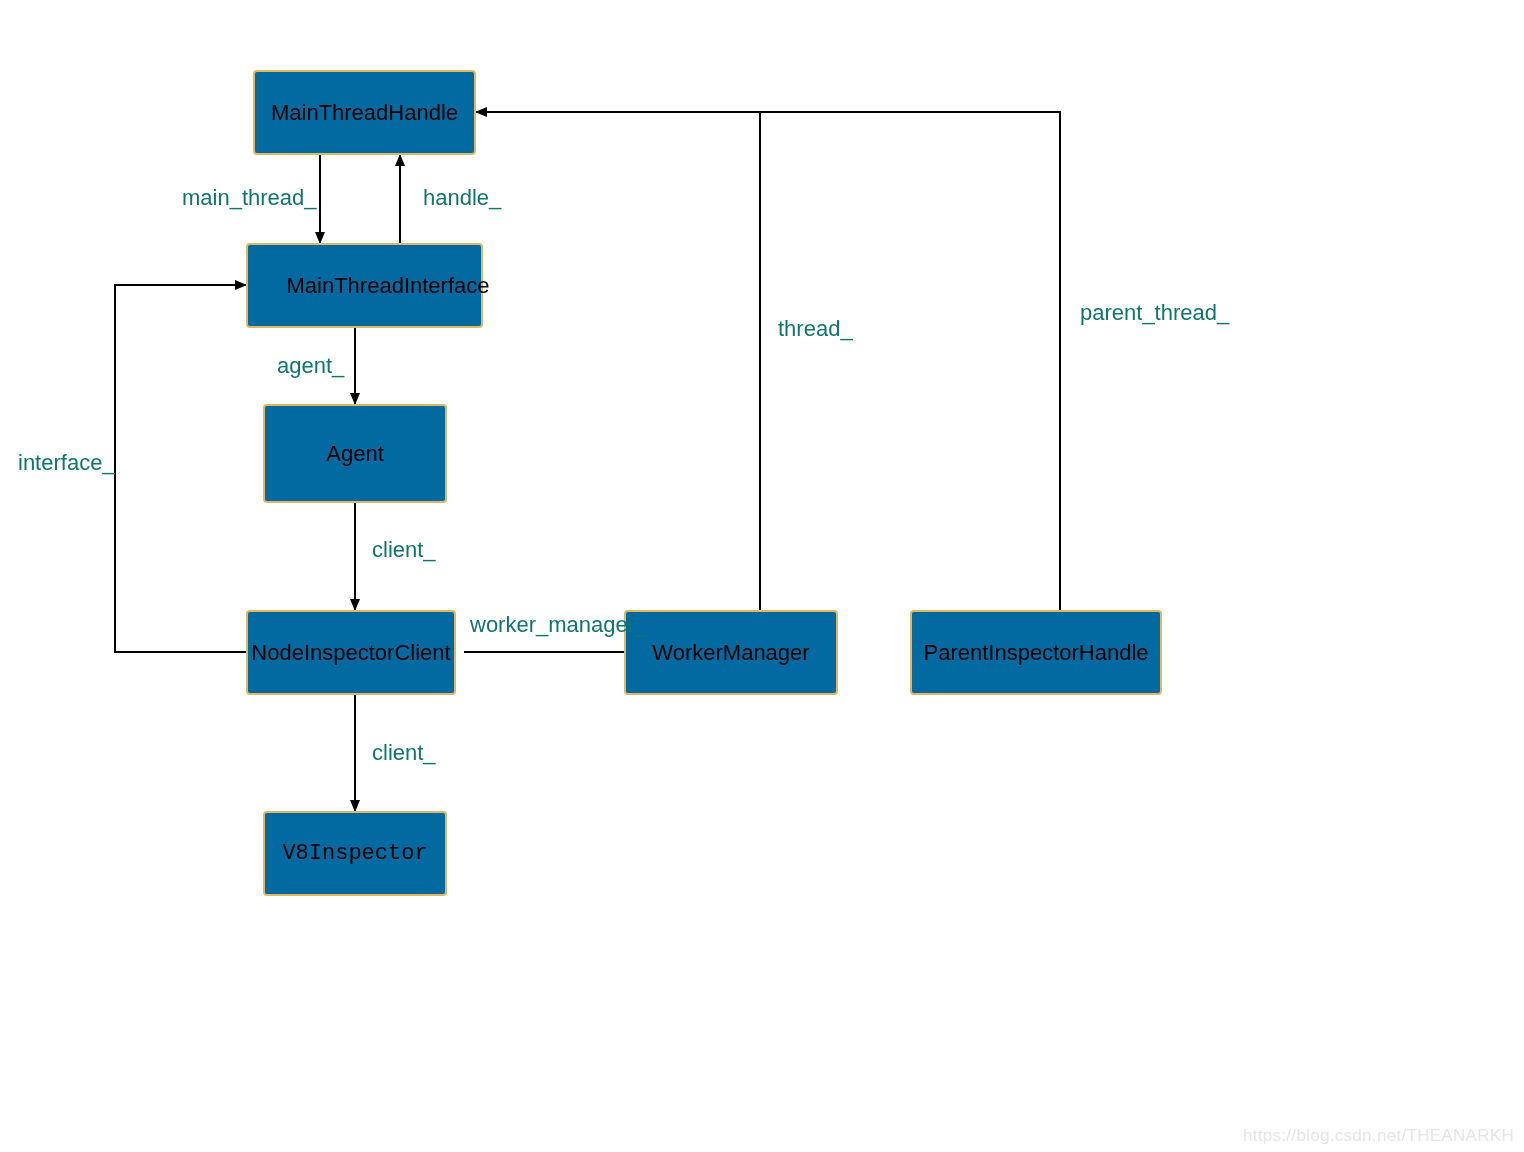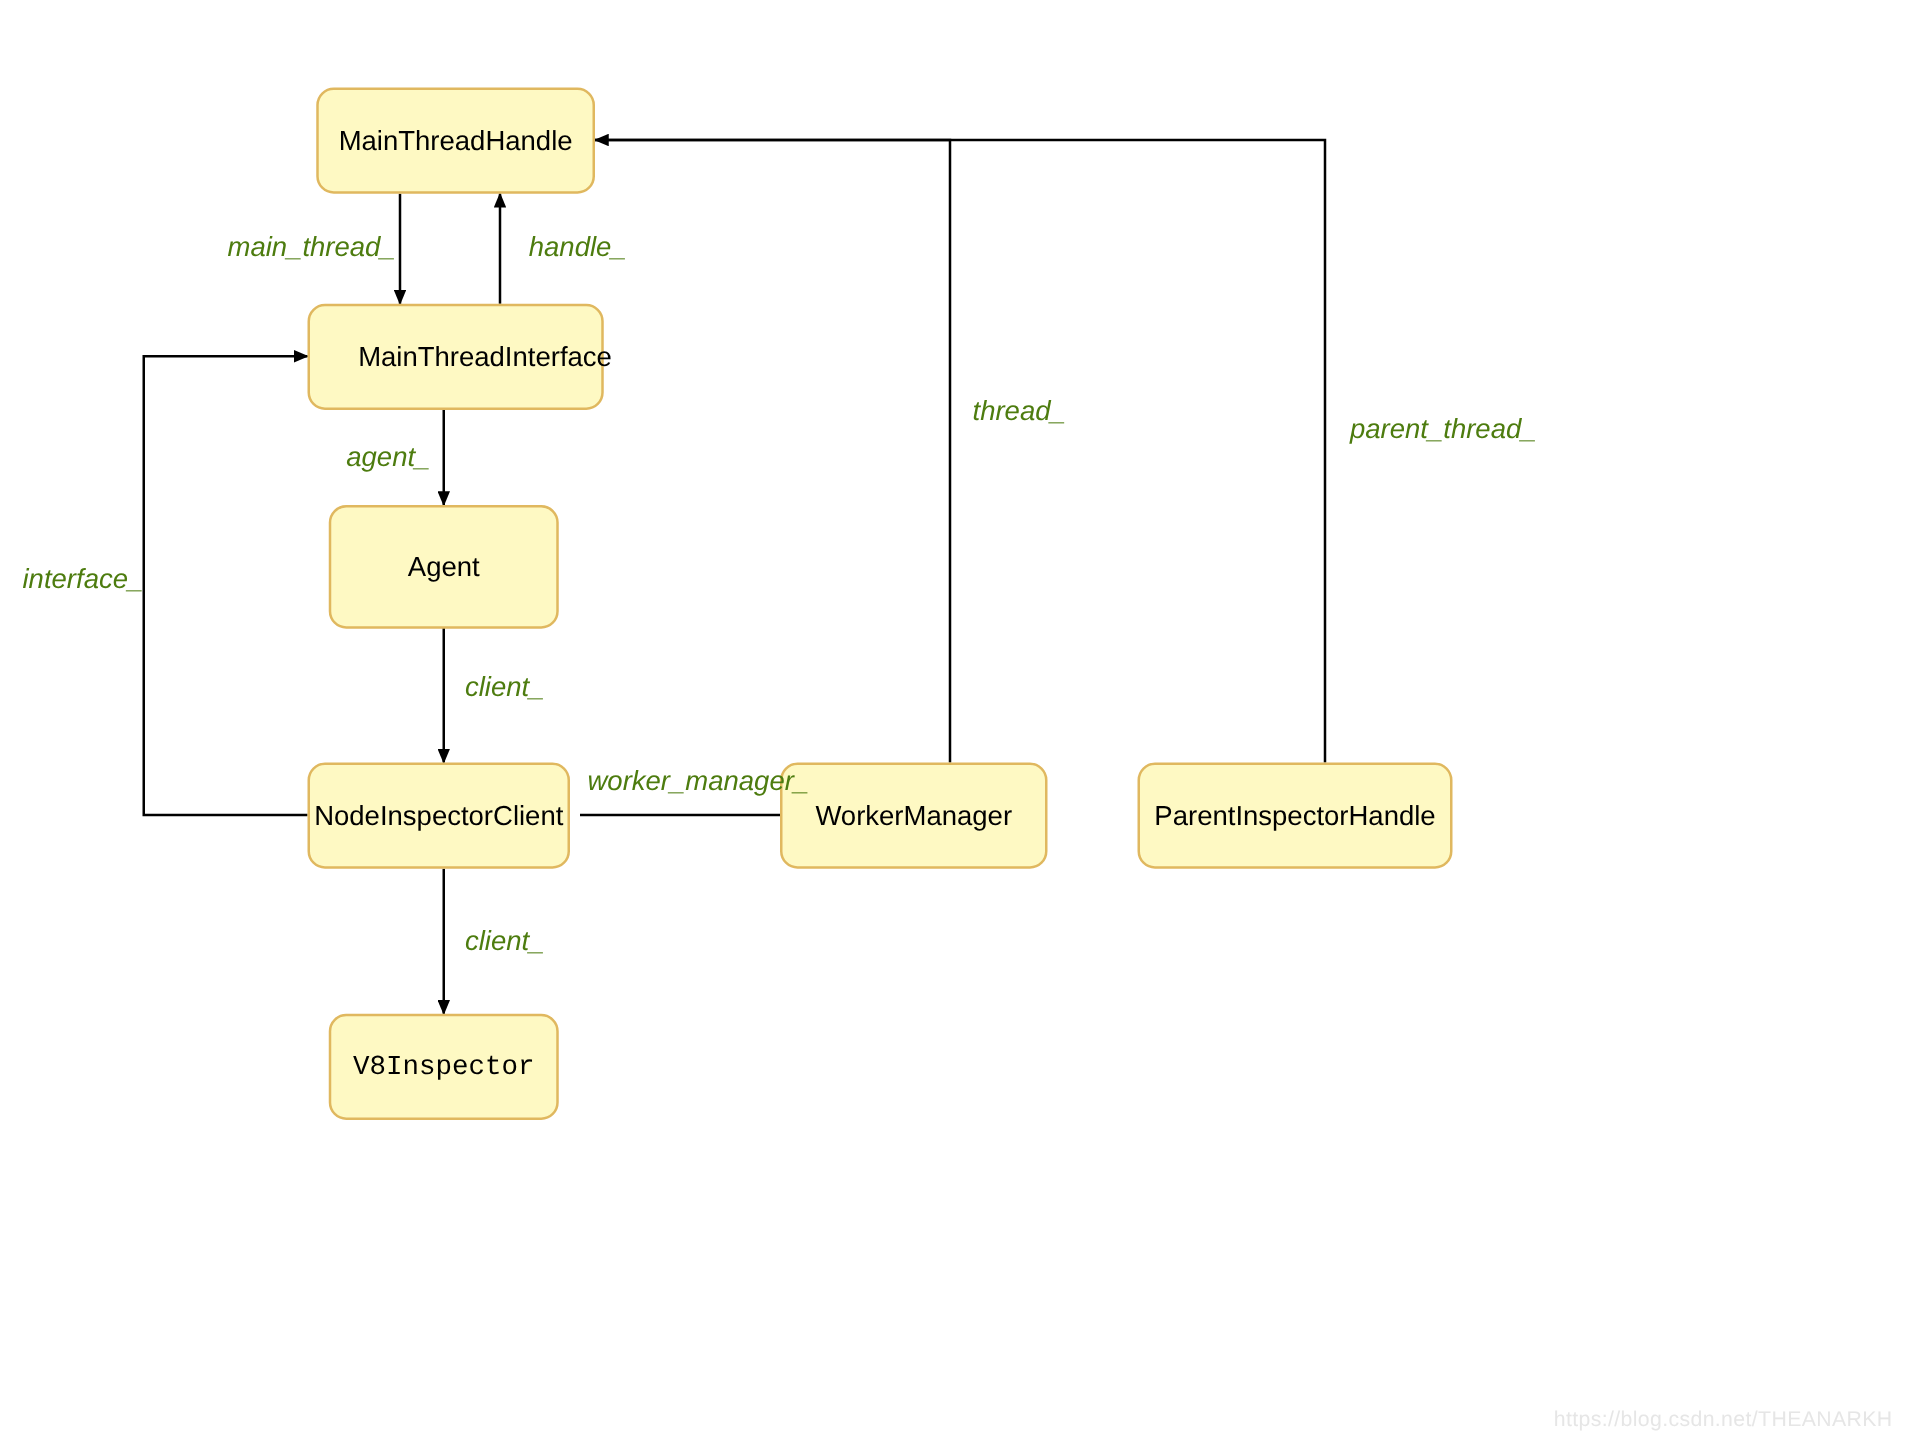--- a/index.html
+++ b/index.html
@@ -6,37 +6,36 @@
     margin: 0;
     padding: 0;
     width: 1524px;
     height: 1152px;
     background: #ffffff;
     font-family: Arial, Helvetica, sans-serif;
     position: relative;
   }
   .node {
     position: absolute;
-    background: #fef9c3;
+    background: #0369a1;
     border: 2px solid #e0b85f;
-    border-radius: 14px;
+    border-radius: 4px;
     display: flex;
     align-items: center;
     justify-content: center;
     font-size: 22px;
     color: #000;
     box-sizing: border-box;
     white-space: nowrap;
   }
   .label {
     position: absolute;
     font-size: 22px;
-    color: #4d7c0f;
+    color: #0f766e;
     white-space: nowrap;
-    font-style: italic;
   }
   svg.arrows {
     position: absolute;
     top: 0;
     left: 0;
     width: 1524px;
     height: 1152px;
     pointer-events: none;
   }
   .watermark {
@@ -100,15 +99,15 @@
 <div class="label" style="left:372px; top:537px;">client_</div>
 
 <div class="label" style="left:18px; top:450px;">interface_</div>
 
 <div class="label" style="left:470px; top:612px;">worker_manager_</div>
 
 <div class="label" style="left:372px; top:740px;">client_</div>
 
 <div class="label" style="left:778px; top:316px;">thread_</div>
 
-<div class="label" style="left:1080px; top:330px;">parent_thread_</div>
+<div class="label" style="left:1080px; top:300px;">parent_thread_</div>
 
 <div class="watermark">https://blog.csdn.net/THEANARKH</div>
 
 </body></html>

